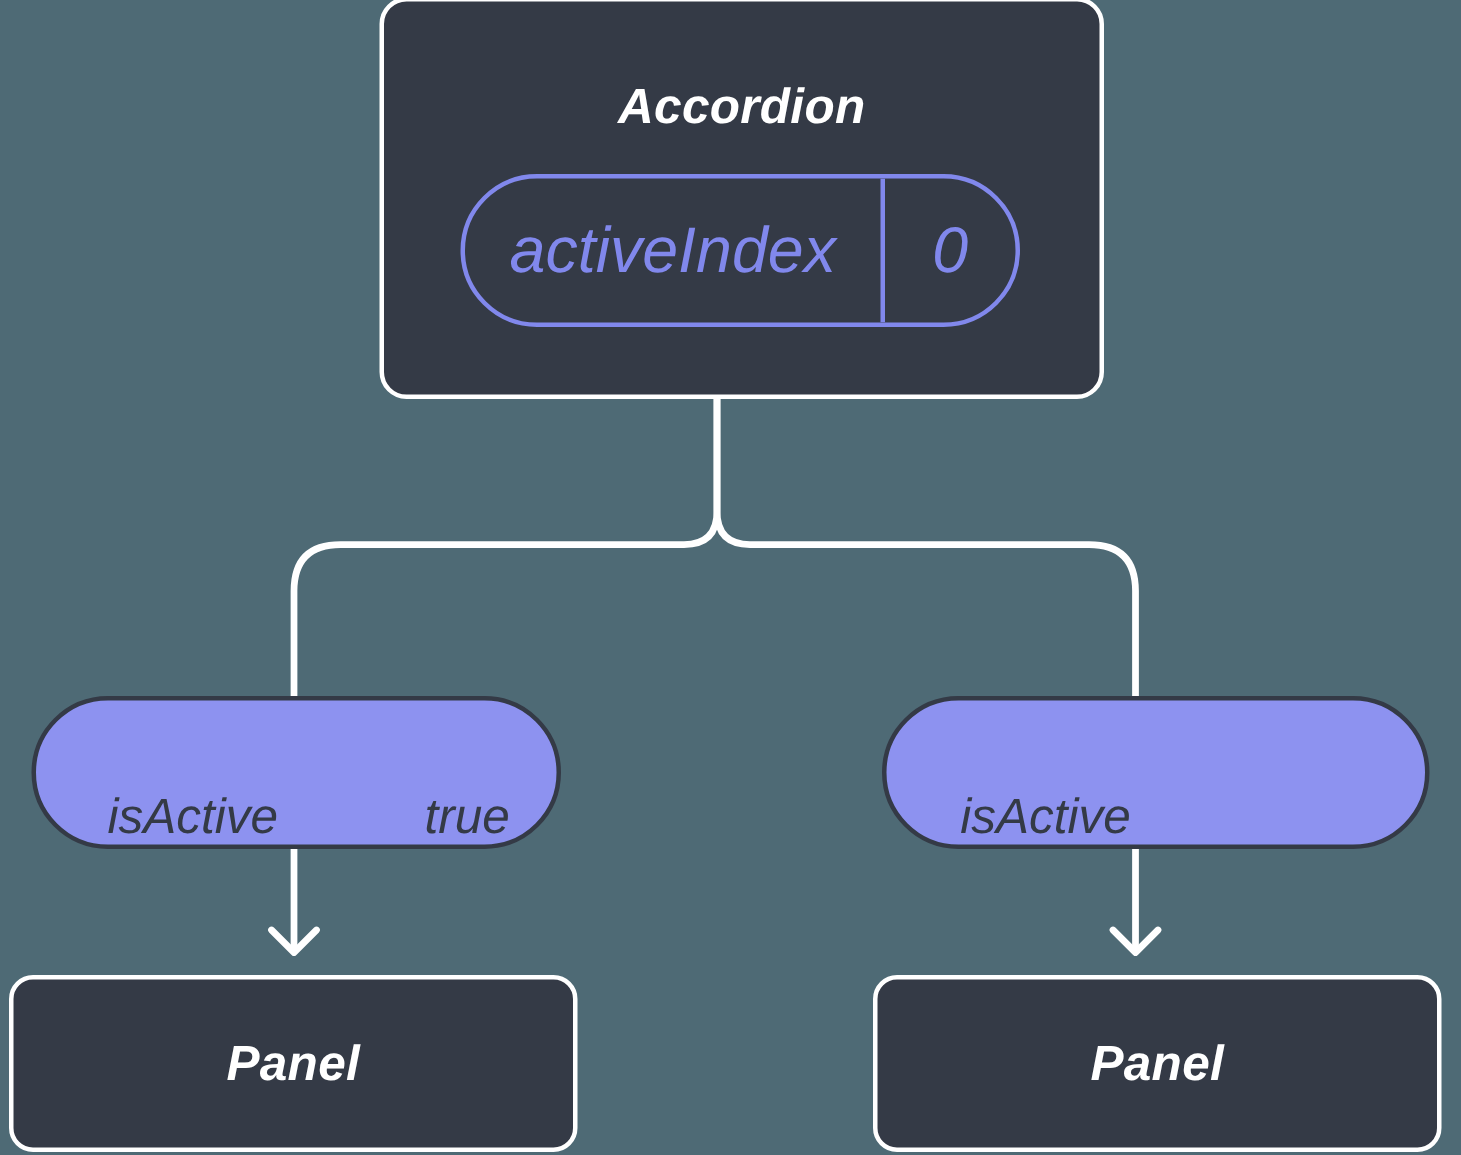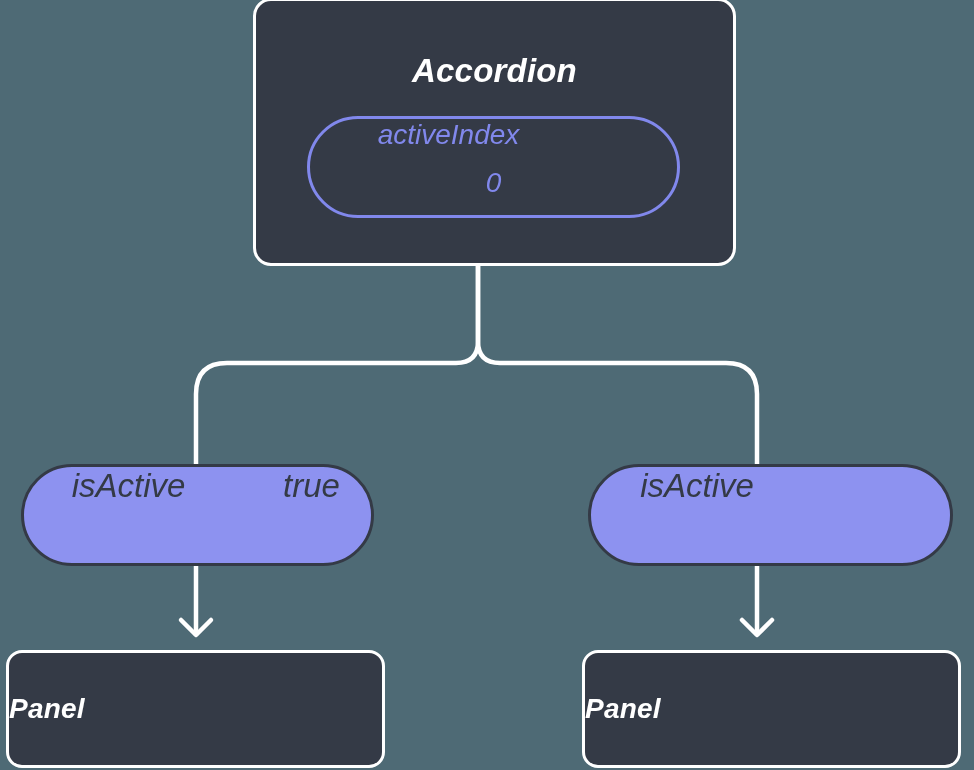--- a/index.html
+++ b/index.html
@@ -24,48 +24,48 @@
   }
   .node-title{
     position:absolute;top:49px;left:0;right:0;
     text-align:center;font-size:33px;line-height:42px;font-weight:600;color:#FFFFFF;
     letter-spacing:.2px;
   }
   .state-pill{
     position:absolute;left:51px;top:115px;width:373px;height:102px;
     border:3px solid #8188EC;border-radius:51px;
     display:flex;align-items:stretch;overflow:hidden;
-    color:#8188EC;font-size:28px;flex-direction:column;
+    color:#8188EC;font-size:43px;
   }
   .state-pill .seg{display:flex;align-items:center;justify-content:center;}
   .state-pill .seg-name{width:277px;}
   .state-pill .seg-value{flex:1;}
   .divider-purple{width:3px;background:#8188EC;}
 
   
   .prop-pill{
     position:absolute;top:464px;height:102px;
     background:#8D92F0;border:3px solid #343A46;border-radius:51px;
-    display:flex;align-items:flex-start;overflow:hidden;
+    display:flex;align-items:flex-end;overflow:hidden;
     color:#343A46;font-size:33px;
   }
   .prop-pill .seg{display:flex;align-items:center;justify-content:center;}
   .prop-pill-left{left:21px;width:353px;}
   .prop-pill-left .seg-name{width:209px;}
   .prop-pill-right{left:588px;width:365px;}
   .prop-pill-right .seg-name{width:212px;}
   .prop-pill .seg-value{flex:1;padding-left:16px;}
   .divider-dark{width:3px;background:#343A46;}
 
   
   .node-panel{
     position:absolute;top:650px;width:379px;height:118px;
     background:#343A46;border:3.5px solid #FFFFFF;border-radius:16px;
-    display:flex;align-items:center;justify-content:flex-start;
-    color:#FFFFFF;font-size:28px;font-weight:600;letter-spacing:.2px;
+    display:flex;align-items:center;justify-content:center;
+    color:#FFFFFF;font-size:33px;font-weight:600;letter-spacing:.2px;
   }
   .node-panel-left{left:6px;}
   .node-panel-right{left:582px;}
 </style>
 </head>
 <body>
 
 <div class="stage">
 
   <svg class="connectors" viewBox="0 0 974 770" xmlns="http://www.w3.org/2000/svg" aria-hidden="true">

